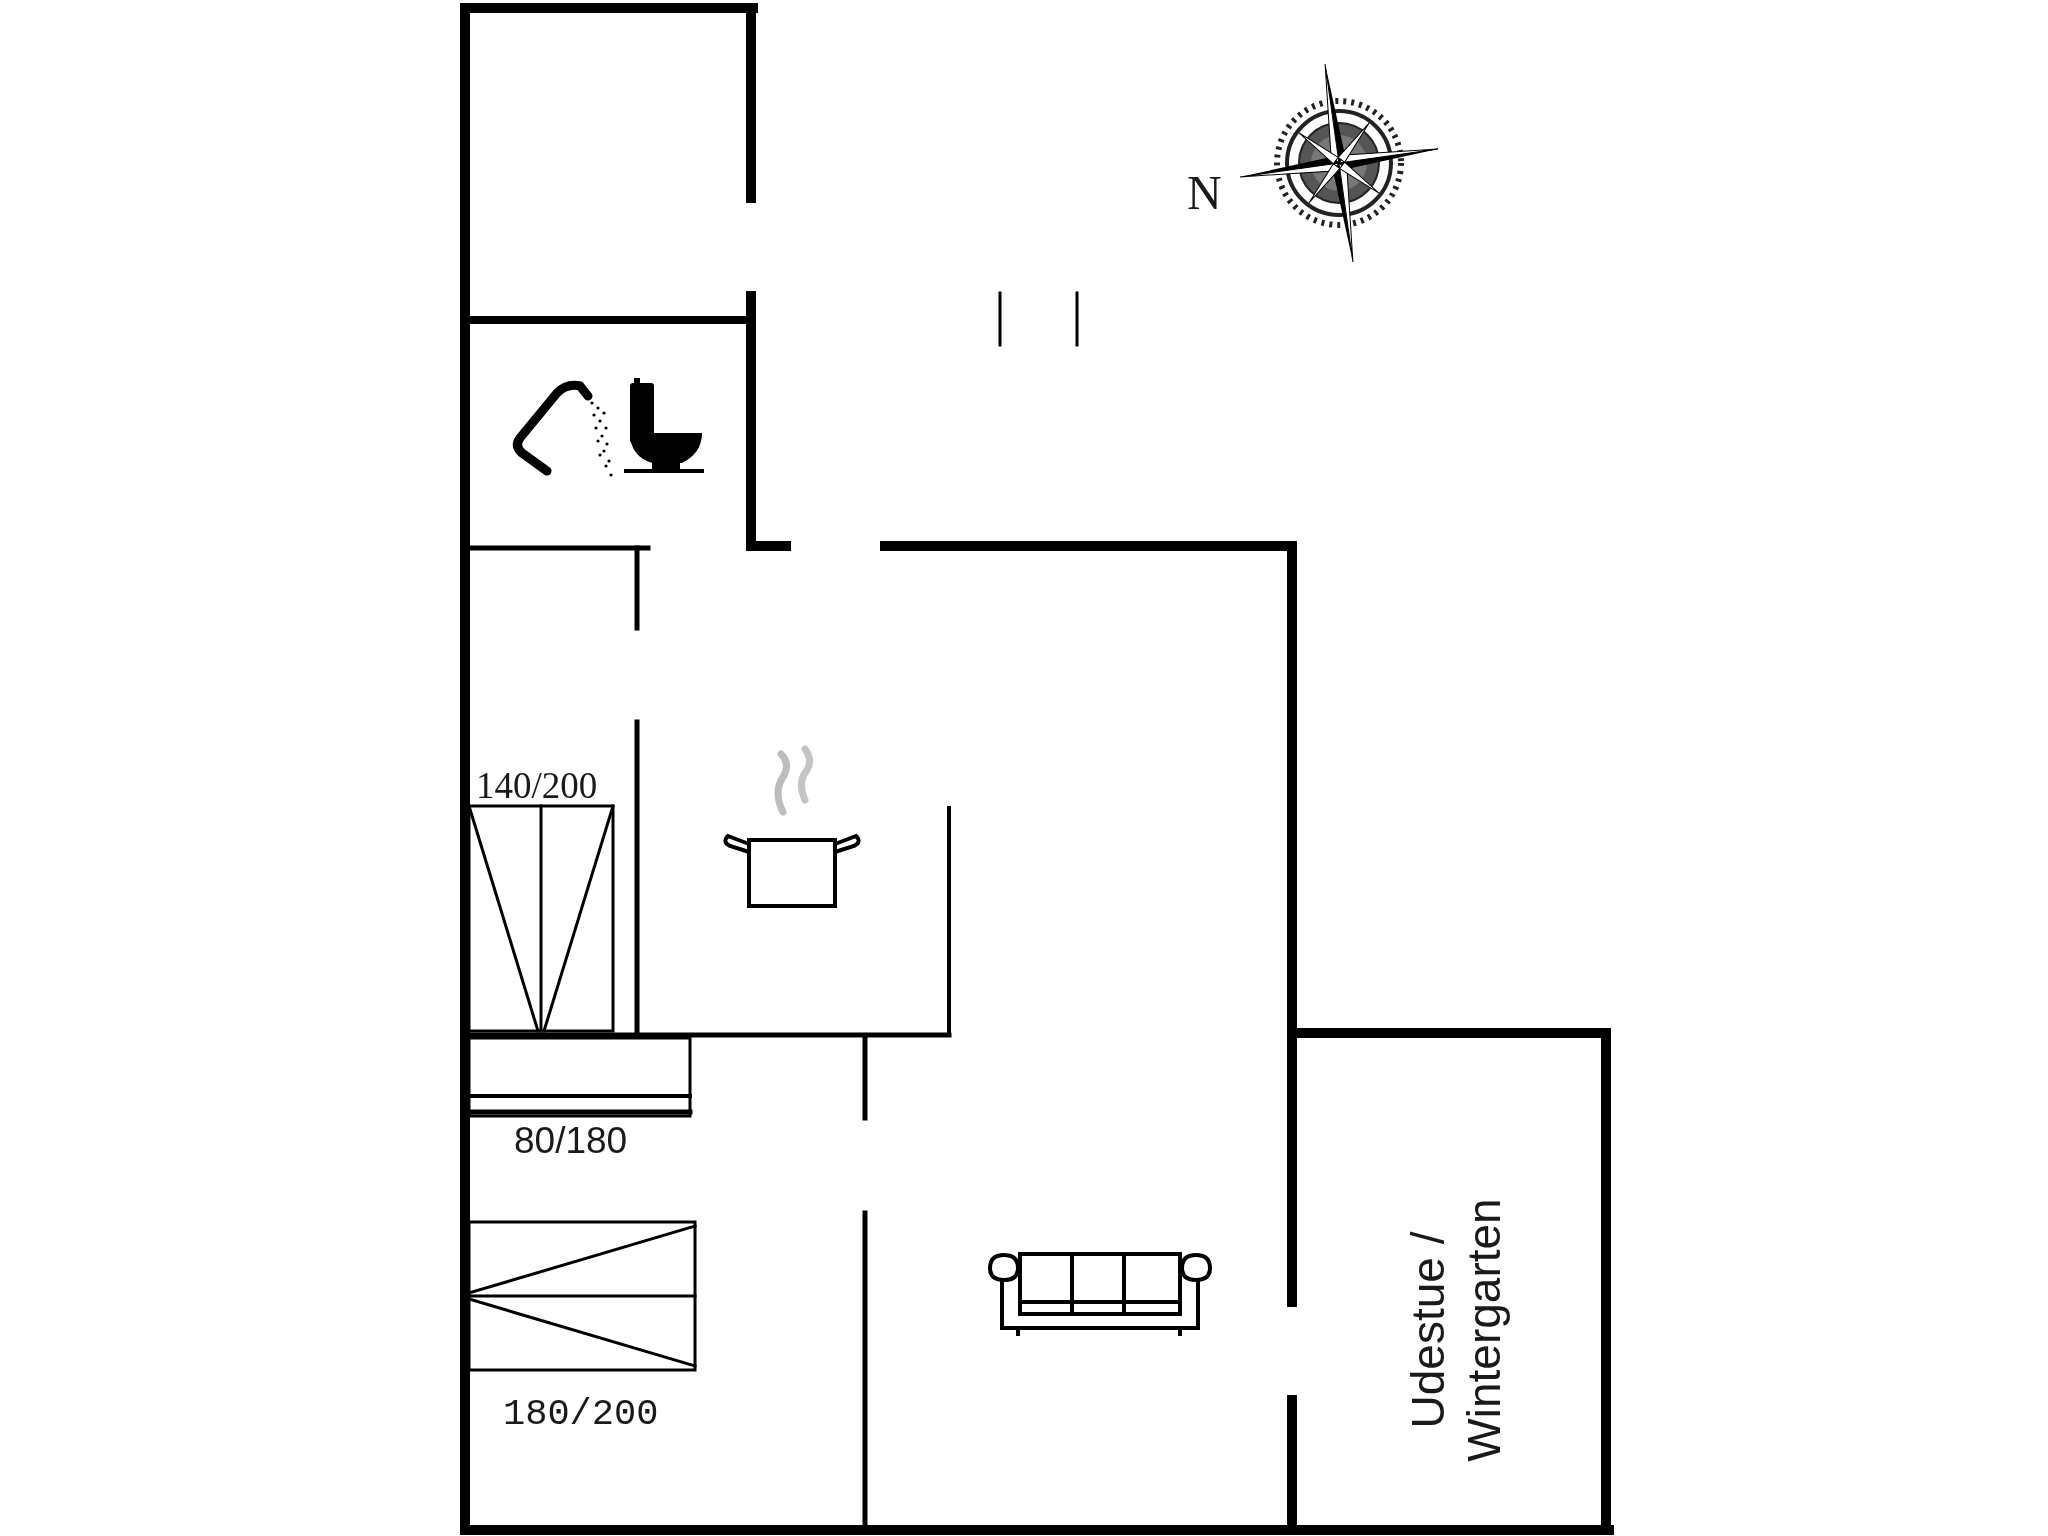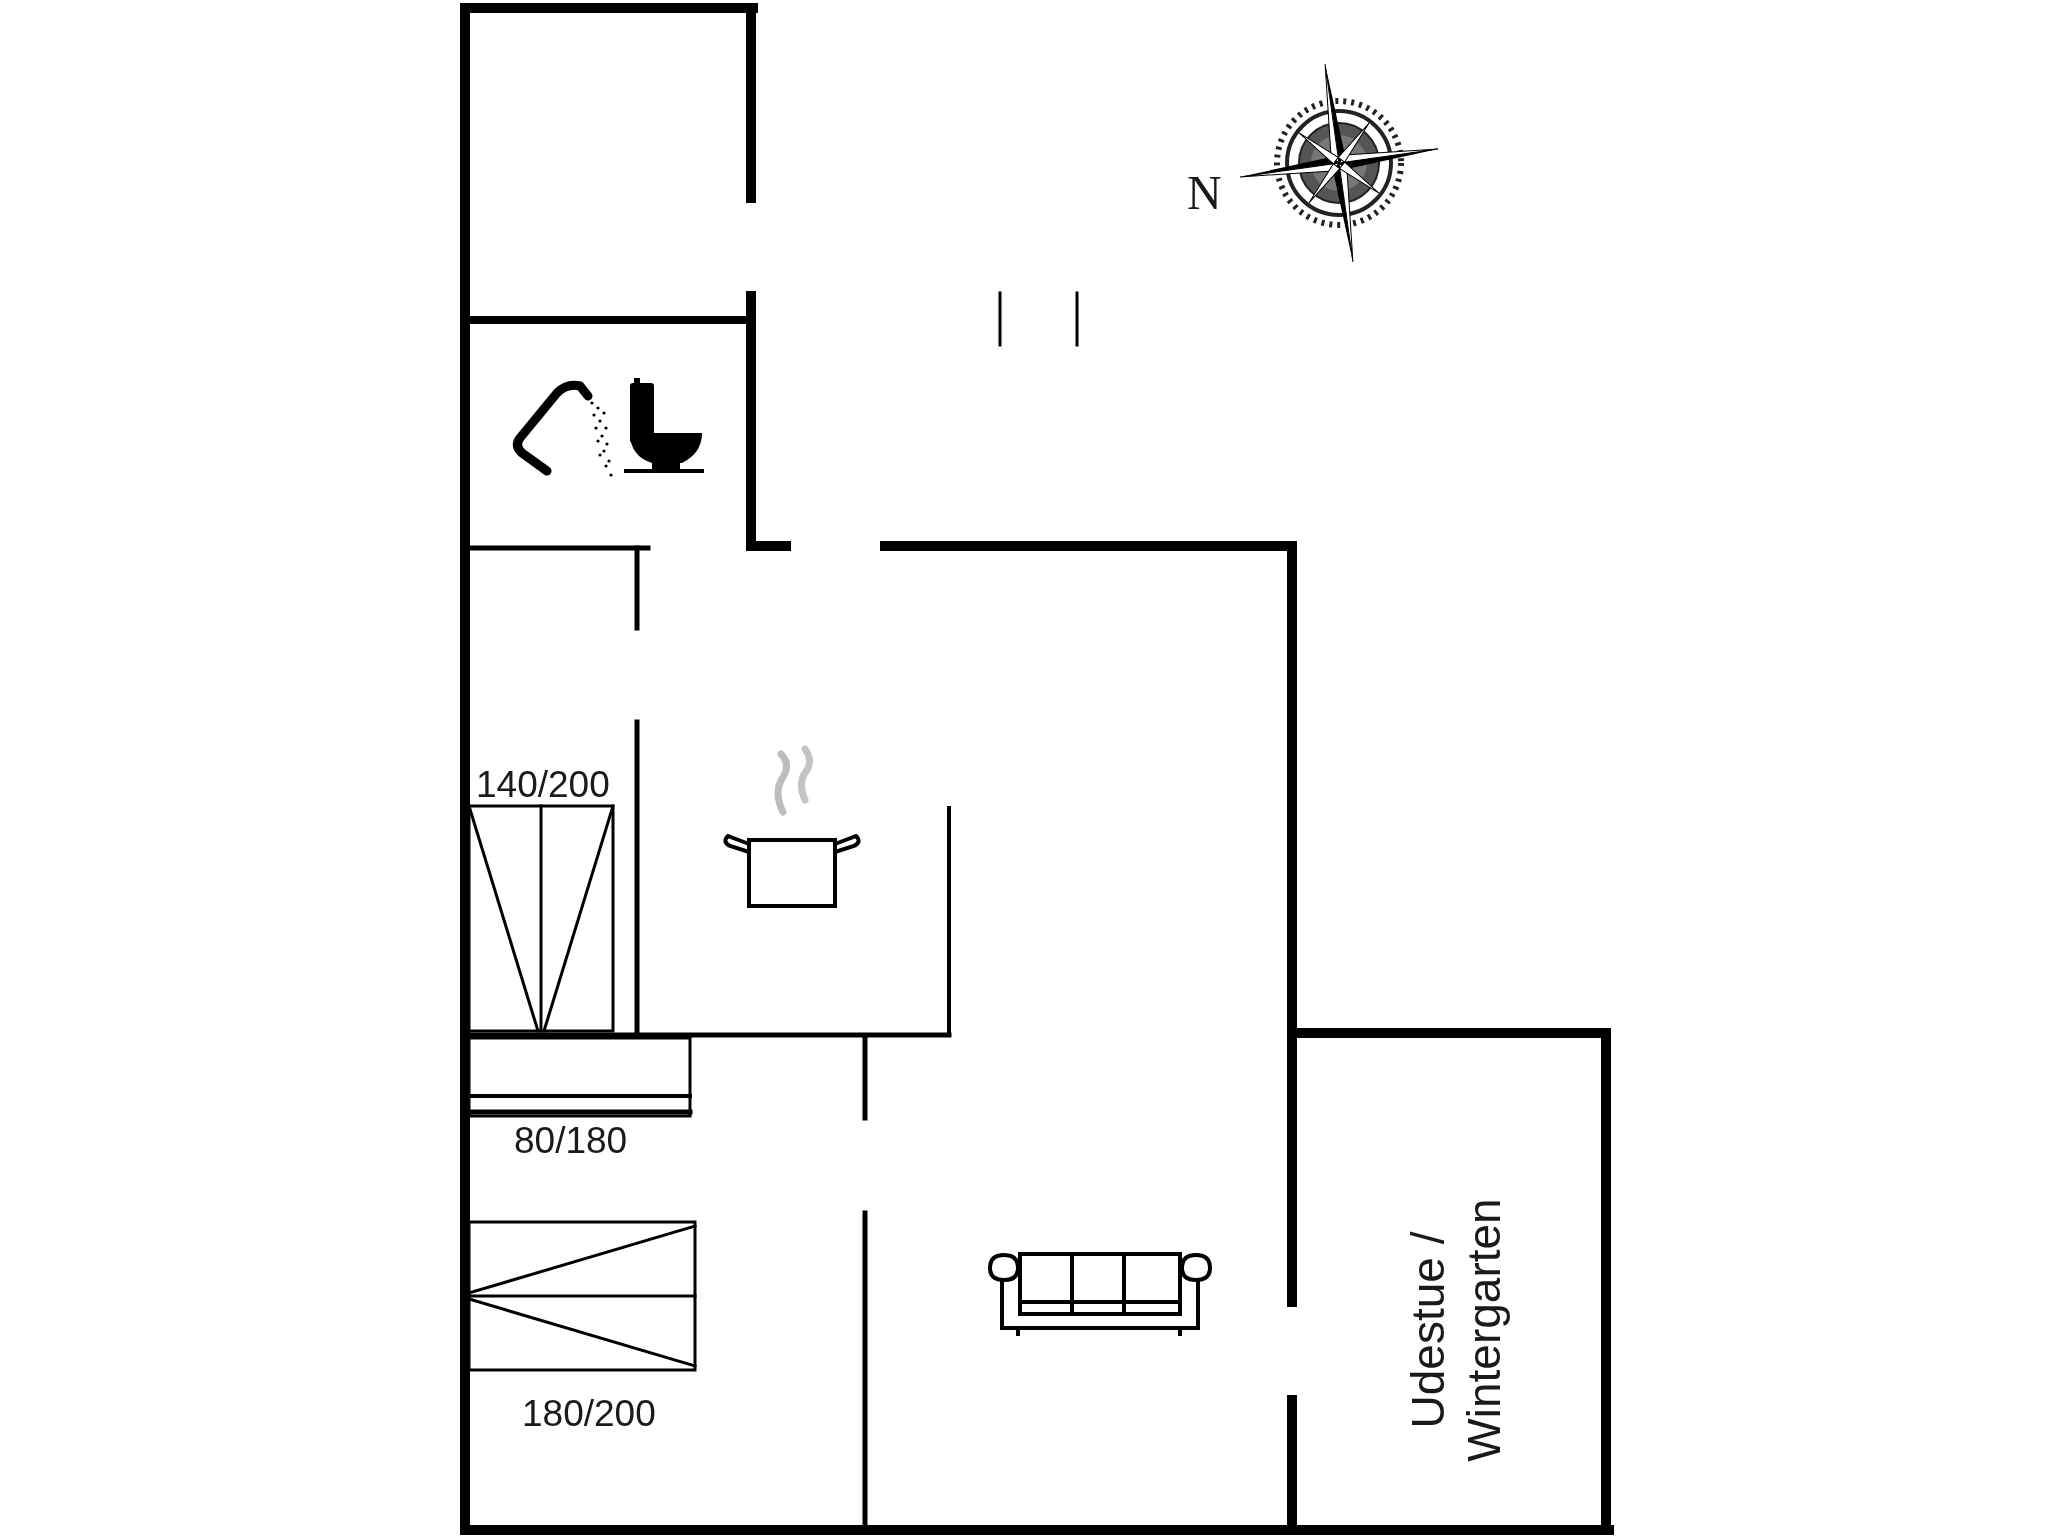--- a/index.html
+++ b/index.html
@@ -130,22 +130,22 @@
           <polygon points="0,50 4,4 -4,4" fill="#fff" stroke="#000" stroke-width="1"></polygon>
           <polygon points="50,0 4,4 4,-4" fill="#fff" stroke="#000" stroke-width="1"></polygon>
           <polygon points="-50,0 -4,4 -4,-4" fill="#fff" stroke="#000" stroke-width="1"></polygon>
         </g>
       </g>
     </g>
   </svg>
 
   <span class="north" style="left:1187px;top:165px;">N</span>
 
-  <span class="lbl" style="left:476px;top:764px;">140/200</span>
+  <span class="lbl" style="left:476px;top:764px;font-family:Liberation Serif, serif;">140/200</span>
   <span class="lbl" style="left:514px;top:1120px;text-align:center;">80/180</span>
-  <span class="lbl" style="left:522px;top:1393px;">180/200</span>
+  <span class="lbl" style="left:503px;top:1393px;font-family:Liberation Mono, monospace;">180/200</span>
 
   <div class="rot" style="left:1400px;top:1480px;width:300px;">
     <div>Udestue /</div>
     <div>Wintergarten</div>
   </div>
 
 </div>
 
 </body></html>

